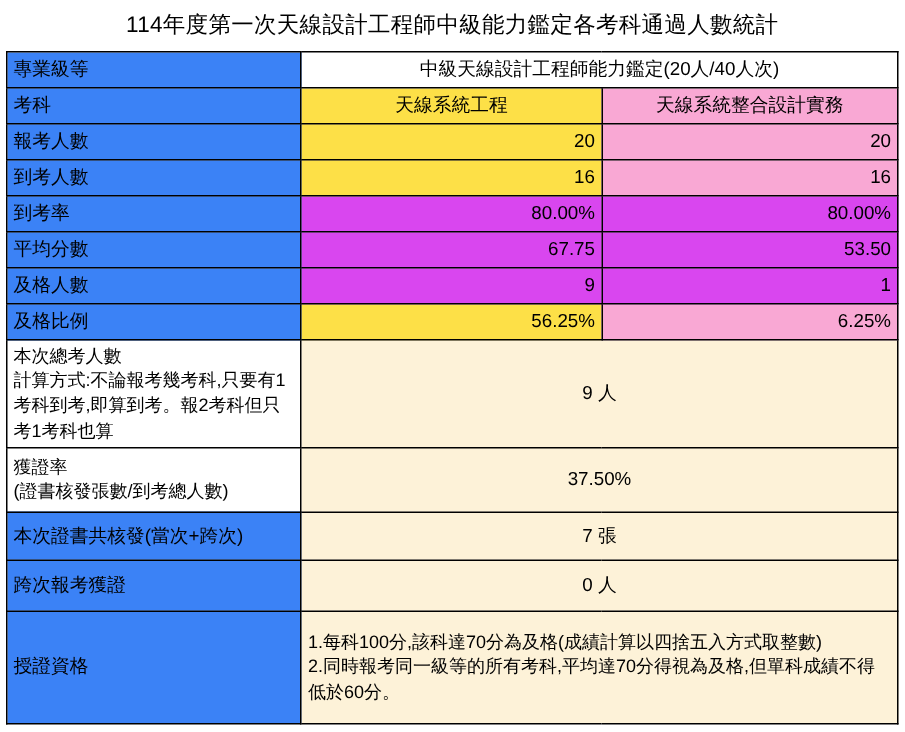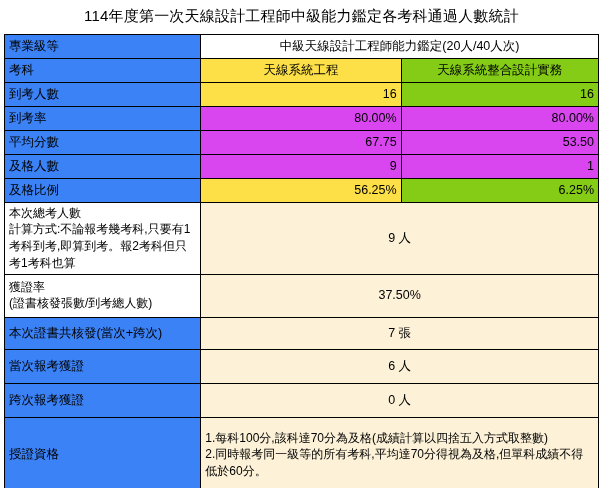--- a/index.html
+++ b/index.html
@@ -54,21 +54,21 @@
     text-align: center;
     font-weight: normal;
   }
   .num {
     text-align: right;
     padding-right: 6px;
   }
 
   
   .fill-blue { background: #fde047; }
-  .fill-pink { background: #84cc16; }
+  .fill-pink { background: #f9a8d4; }
   .fill-cream { background: #fdf2d8; }
   .fill-white { background: #d946ef; }
 
   .tall-note {
     text-align: left;
     font-size: 12px;
     line-height: 1.45;
     vertical-align: top;
     padding-top: 3px;
   }
@@ -109,20 +109,25 @@
         <td class="lbl">專業級等</td>
         <td class="hdr-center" colspan="2">中級天線設計工程師能力鑑定(20人/40人次)</td>
       </tr>
       <tr>
         <td class="lbl">考科</td>
         <td class="hdr-center fill-blue">天線系統工程</td>
         <td class="hdr-center fill-pink">天線系統整合設計實務</td>
       </tr>
 
       <tr>
+        <td class="lbl">報考人數</td>
+        <td class="num fill-blue">20</td>
+        <td class="num fill-pink">20</td>
+      </tr>
+      <tr>
         <td class="lbl">到考人數</td>
         <td class="num fill-blue">16</td>
         <td class="num fill-pink">16</td>
       </tr>
       <tr>
         <td class="lbl">到考率</td>
         <td class="num fill-white">80.00%</td>
         <td class="num fill-white">80.00%</td>
       </tr>
       <tr>
@@ -155,24 +160,20 @@
           <div class="sub-small">(證書核發張數/到考總人數)</div>
         </td>
         <td class="note-mid fill-cream" colspan="2">37.50%</td>
       </tr>
 
       <tr>
         <td class="lbl vmid" style="height:27px;">本次證書共核發(當次+跨次)</td>
         <td class="note-mid fill-cream" colspan="2">7 張</td>
       </tr>
 
-      <tr>
-        <td class="lbl vmid" style="height:29px;">當次報考獲證</td>
-        <td class="note-mid fill-cream" colspan="2">6 人</td>
-      </tr>
 
       <tr>
         <td class="lbl vmid" style="height:29px;">跨次報考獲證</td>
         <td class="note-mid fill-cream" colspan="2">0 人</td>
       </tr>
 
       <tr>
         <td class="lbl vmid" style="height:70px;">授證資格</td>
         <td class="qual fill-cream" colspan="2">
           <p>1.每科100分,該科達70分為及格(成績計算以四捨五入方式取整數)</p>

